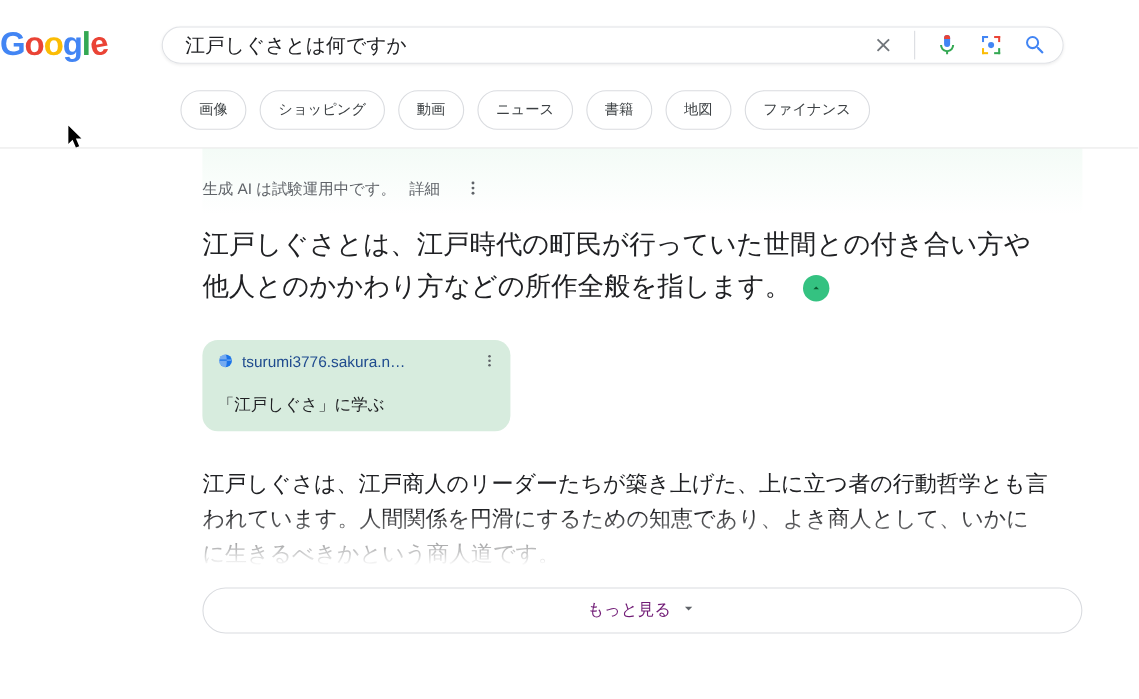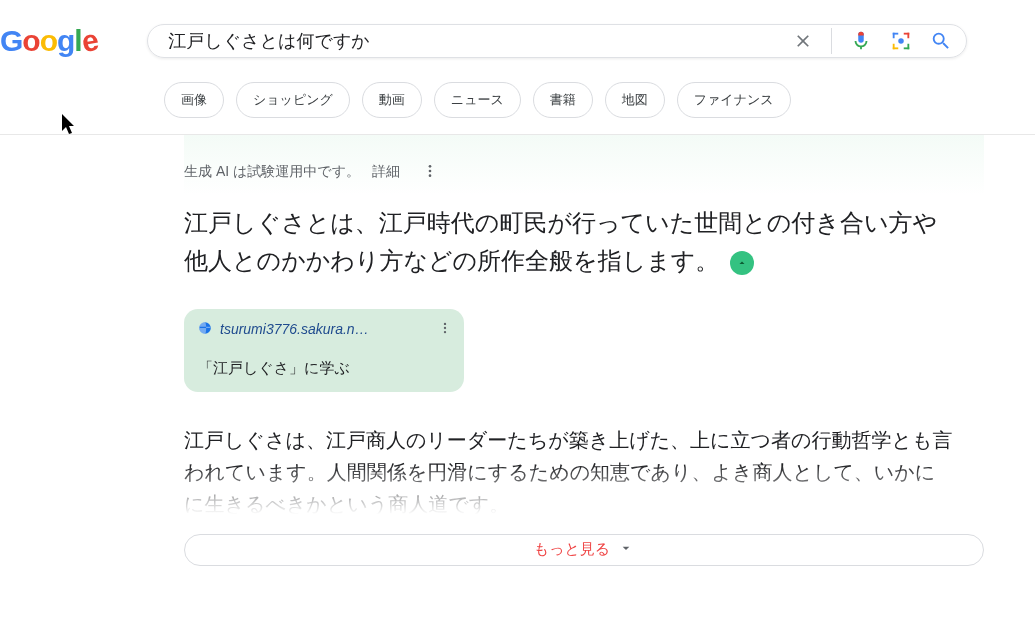--- a/index.html
+++ b/index.html
@@ -27,29 +27,29 @@
 
   .ai-block { margin: 0 0 0 184px; padding-top: 28px; width: 800px; background: linear-gradient(180deg, rgba(210,240,222,.25) 0%, rgba(255,255,255,0) 60px); }
   .ai-header { display: flex; align-items: flex-start; gap: 12px; color: #5f6368; font-size: 14px; }
   .ai-header .more-link { color: #5f6368; }
   .ai-header .menu-dots { margin-left: 10px; cursor: pointer; color: #5f6368; }
 
   .ai-summary { font-size: 24px; line-height: 1.6; color: #202124; margin-top: 22px; width: 770px; }
   .collapse-badge { display: inline-flex; align-items: center; justify-content: center; width: 24px; height: 24px; background: #34c281; border-radius: 50%; vertical-align: middle; margin-left: 4px; cursor: pointer; }
 
   .cite-card { margin-top: 28px; width: 280px; background: #d7ecde; border-radius: 14px; padding: 12px 14px 14px 14px; position: relative; }
-  .cite-top { display: flex; align-items: center; gap: 8px; color: #1f4b8e; font-size: 14px; font-style: italic; }
+  .cite-top { display: flex; align-items: center; gap: 8px; color: #1f4b8e; font-size: 14px; }
   .cite-menu { position: absolute; top: 12px; right: 12px; color: #5f6368; cursor: pointer; }
   .cite-title { font-size: 15px; color: #202124; margin-top: 21px; }
   .cite-snippet { font-size: 14px; color: #3c4043; margin-top: 6px; line-height: 1.4; }
 
   .ai-para2 { font-size: 20px; line-height: 1.6; color: #202124; margin-top: 32px; width: 770px; position: relative; }
   .fade { position: absolute; left: 0; right: 0; bottom: 0; height: 56px; background: linear-gradient(180deg, rgba(255,255,255,0) 0%, #fff 90%); pointer-events: none; }
 
-  .show-more { margin-top: 14px; width: 800px; height: 32px; border: 1px solid #dadce0; border-radius: 22px; display: flex; align-items: center; justify-content: center; gap: 8px; color: #ef4444; font-size: 15px; cursor: pointer; background: #fff; }
+  .show-more { margin-top: 14px; width: 800px; height: 42px; border: 1px solid #dadce0; border-radius: 22px; display: flex; align-items: center; justify-content: center; gap: 8px; color: #701a75; font-size: 15px; cursor: pointer; background: #fff; }
 </style>
 </head>
 <body>
 
 <div class="top-row">
   <div class="logo">
     <span class="g1">G</span>
       <span class="o1">o</span>
       <span class="o2">o</span>
       <span class="g2">g</span>

